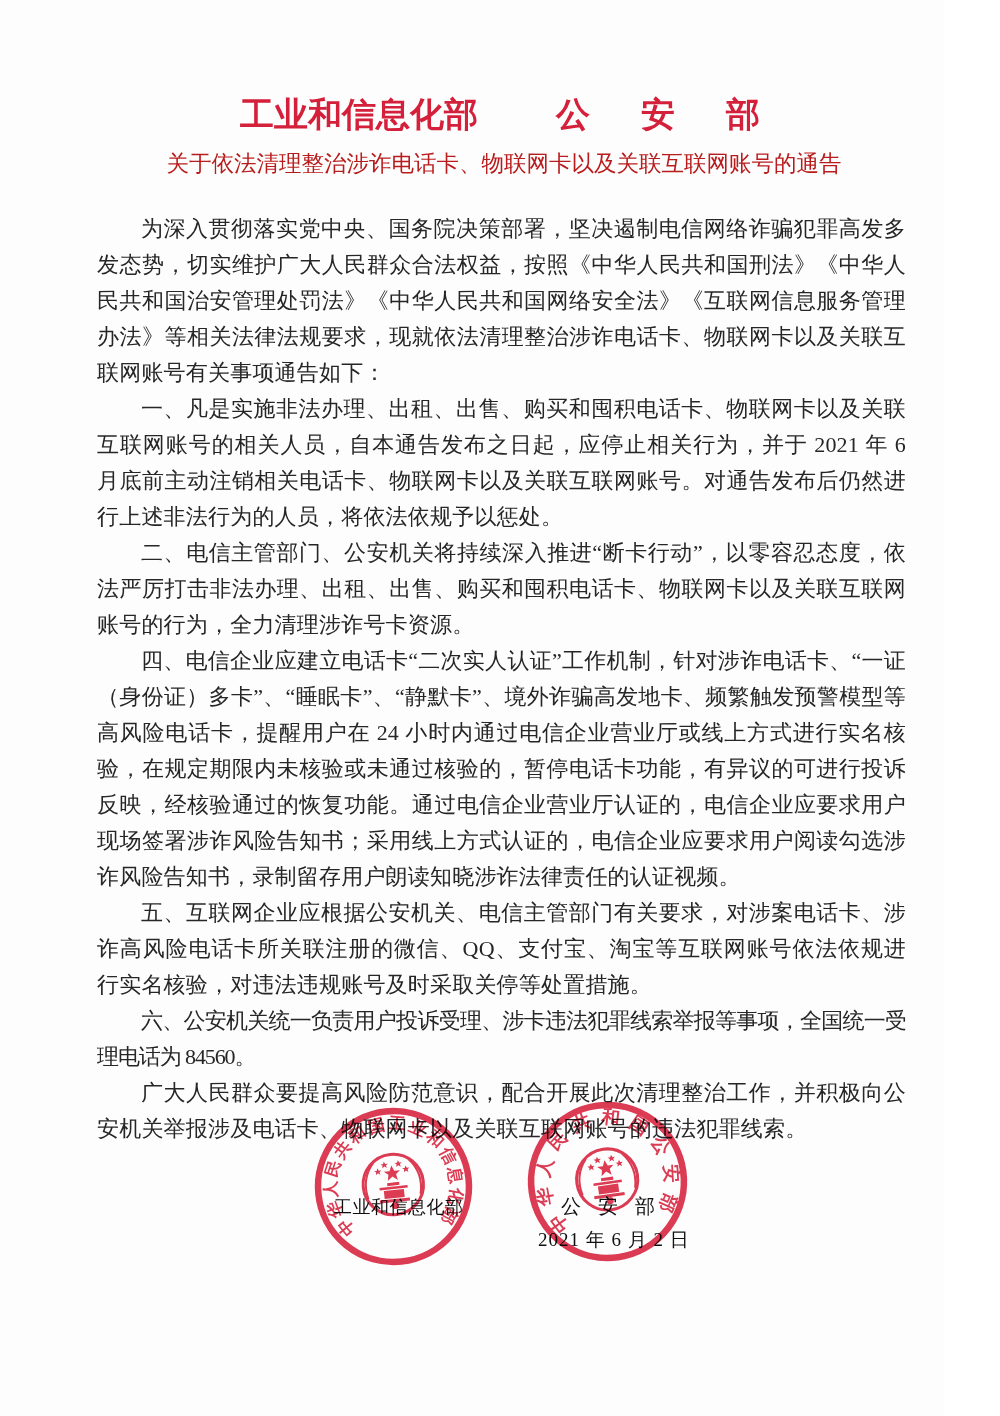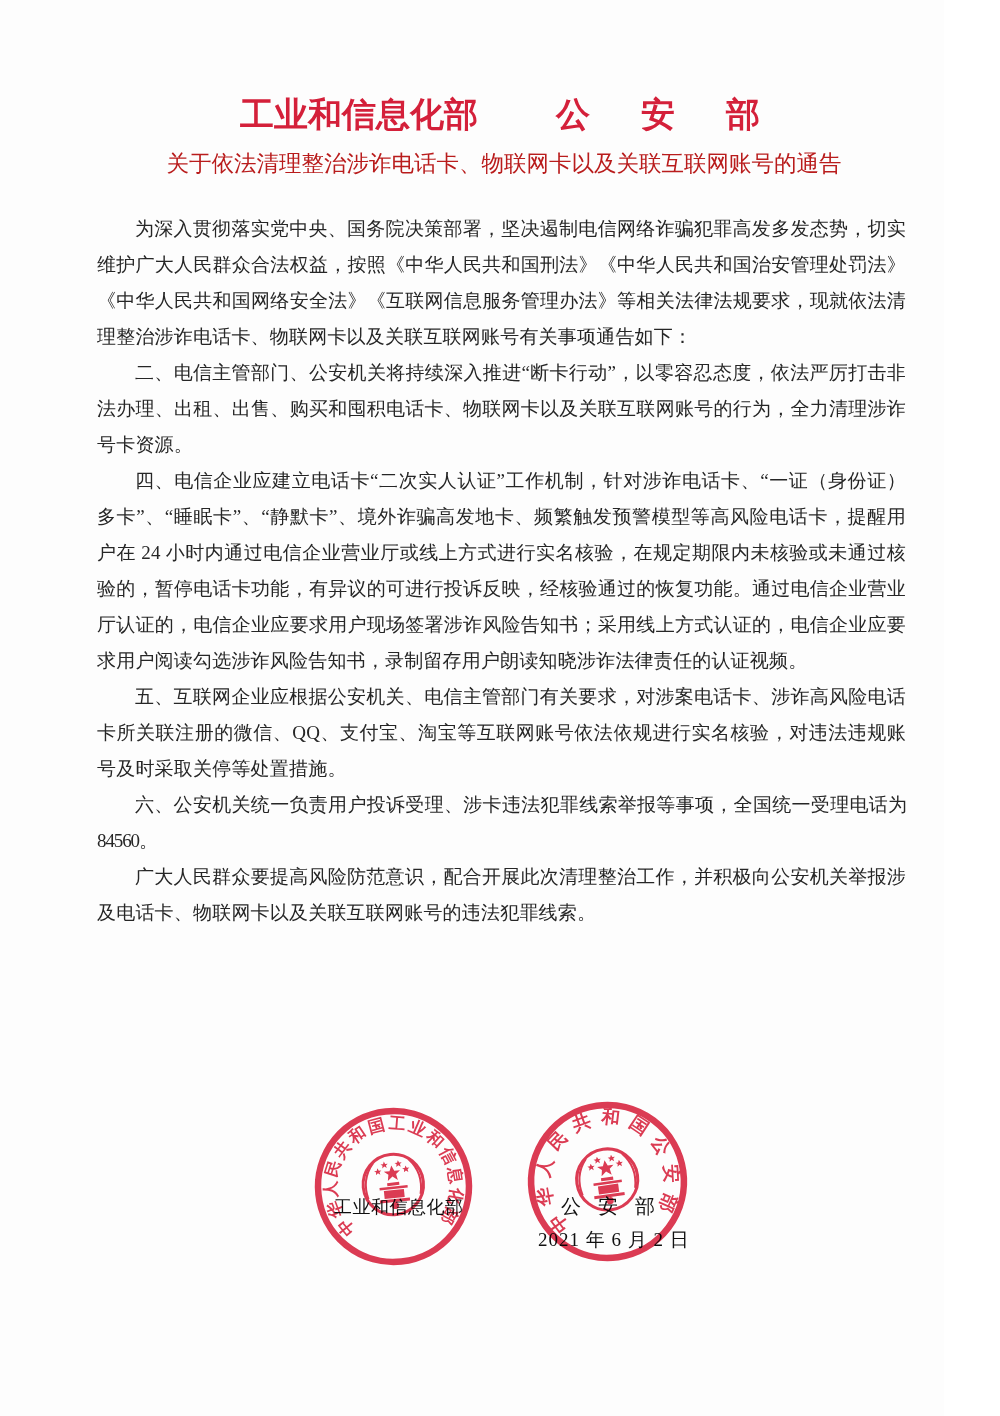--- a/index.html
+++ b/index.html
@@ -14,21 +14,21 @@
     font-size:34px; font-weight:bold; color:#d4203a;
     letter-spacing:0;
   }
   .ministry-right { letter-spacing:51px; margin-right:-51px; }
   .doc-title {
     position:absolute; top:148px; left:4px; width:1000px;
     text-align:center; font-size:22.5px; font-weight:normal; color:#b91c1c;
   }
   .notice-body {
     position:absolute; left:97px; top:211px; width:809px;
-    font-size:19px; line-height:36px; color:#262626;
+    font-size:22px; line-height:36px; color:#262626;
     text-align:justify; letter-spacing:0.2px;
   }
   .notice-body p { margin:0; text-indent:2em; }
   .notice-body p.tight { letter-spacing:-1.1px; }
   .sig { position:absolute; color:#101010; z-index:1; white-space:nowrap; }
   .sig-left-name  { left:334px; top:1195px; font-size:18px; letter-spacing:0.5px; }
   .sig-right-name { left:561px; top:1193px; font-size:20px; letter-spacing:17px; }
   .sig-date       { left:538px; top:1227px; font-size:19px; letter-spacing:1px; }
   .seal {
     position:absolute; z-index:2;
@@ -45,20 +45,21 @@
 
   <div class="ministry-row">
     <span class="ministry-left">工业和信息化部</span>
     <span class="ministry-right">公安部</span>
   </div>
 
   <div class="doc-title">关于依法清理整治涉诈电话卡、物联网卡以及关联互联网账号的通告</div>
 
   <div class="notice-body">
     <p>为深入贯彻落实党中央、国务院决策部署，坚决遏制电信网络诈骗犯罪高发多发态势，切实维护广大人民群众合法权益，按照《中华人民共和国刑法》《中华人民共和国治安管理处罚法》《中华人民共和国网络安全法》《互联网信息服务管理办法》等相关法律法规要求，现就依法清理整治涉诈电话卡、物联网卡以及关联互联网账号有关事项通告如下：</p>
+    <p>一、凡是实施非法办理、出租、出售、购买和囤积电话卡、物联网卡以及关联互联网账号的相关人员，自本通告发布之日起，应停止相关行为，并于 2021 年 6 月底前主动注销相关电话卡、物联网卡以及关联互联网账号。对通告发布后仍然进行上述非法行为的人员，将依法依规予以惩处。</p>
     <p>二、电信主管部门、公安机关将持续深入推进“断卡行动”，以零容忍态度，依法严厉打击非法办理、出租、出售、购买和囤积电话卡、物联网卡以及关联互联网账号的行为，全力清理涉诈号卡资源。</p>
     <p>四、电信企业应建立电话卡“二次实人认证”工作机制，针对涉诈电话卡、“一证（身份证）多卡”、“睡眠卡”、“静默卡”、境外诈骗高发地卡、频繁触发预警模型等高风险电话卡，提醒用户在 24 小时内通过电信企业营业厅或线上方式进行实名核验，在规定期限内未核验或未通过核验的，暂停电话卡功能，有异议的可进行投诉反映，经核验通过的恢复功能。通过电信企业营业厅认证的，电信企业应要求用户现场签署涉诈风险告知书；采用线上方式认证的，电信企业应要求用户阅读勾选涉诈风险告知书，录制留存用户朗读知晓涉诈法律责任的认证视频。</p>
     <p>五、互联网企业应根据公安机关、电信主管部门有关要求，对涉案电话卡、涉诈高风险电话卡所关联注册的微信、QQ、支付宝、淘宝等互联网账号依法依规进行实名核验，对违法违规账号及时采取关停等处置措施。</p>
     <p class="tight">六、公安机关统一负责用户投诉受理、涉卡违法犯罪线索举报等事项，全国统一受理电话为 84560。</p>
     <p>广大人民群众要提高风险防范意识，配合开展此次清理整治工作，并积极向公安机关举报涉及电话卡、物联网卡以及关联互联网账号的违法犯罪线索。</p>
   </div>
 
   <div class="sig sig-left-name">工业和信息化部</div>
   <div class="sig sig-right-name">公安部</div>
   <div class="sig sig-date">2021 年 6 月 2 日</div>

